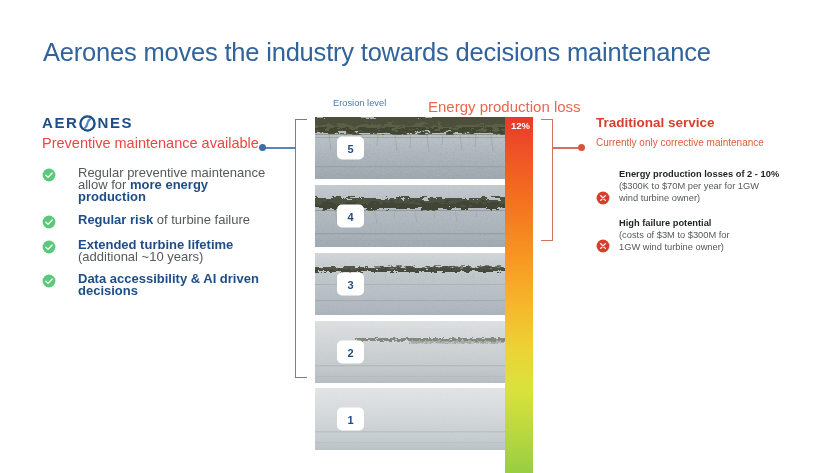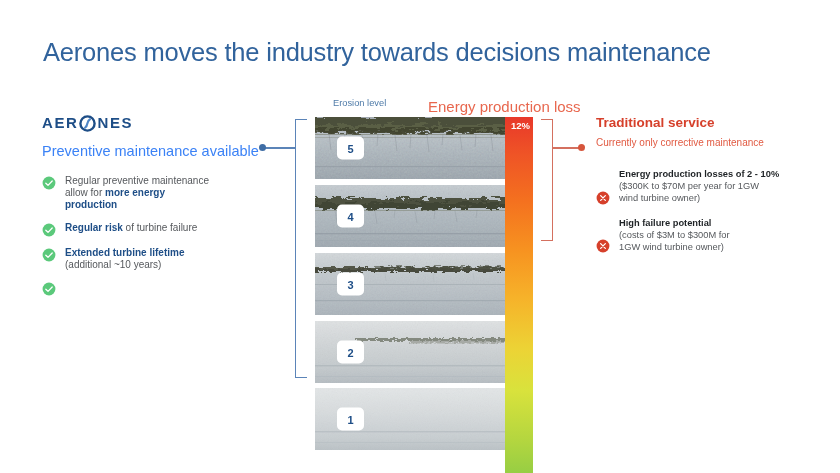--- a/index.html
+++ b/index.html
@@ -47,45 +47,46 @@
   }
   .logo .logo-mark {
     display: inline-block;
     width: 17px;
     height: 17px;
     margin: 0 1px;
     position: relative;
     top: 1px;
   }
   .left-subtitle {
-    margin-top: 9px;
+    margin-top: 1px;
     font-size: 14.5px;
     font-weight: 400;
-    color: #3b82f6;
+    color: #ef4444;
     white-space: nowrap;
   }
   .benefit-list {
     margin-top: 16px;
   }
   .benefit {
     display: flex;
     align-items: flex-start;
     margin-bottom: 10px;
   }
   .benefit .ico {
     flex: 0 0 auto;
     width: 14px;
     height: 14px;
     margin-top: 1px;
     margin-right: 9px;
   }
   .benefit .txt {
-    font-size: 10px;
+    font-size: 13px;
     line-height: 12.2px;
     color: #55585c;
+    margin-left: 13px;
   }
   .benefit .txt b {
     color: #1e4e87;
     font-weight: 700;
   }
 
   
   .bracket-left {
     position: absolute;
     left: 295px;
@@ -341,20 +342,21 @@
       <span class="txt"><b>Extended turbine lifetime</b><br><span>(additional ~10 years)</span></span>
     </div>
 
     <div class="benefit">
       <span class="ico">
         <svg viewBox="0 0 24 24" width="14" height="14">
           <circle cx="12" cy="12" r="11" fill="#5bc97b"></circle>
           <path d="M6.5 12.4 L10.3 16 L17.5 8.6" fill="none" stroke="#ffffff" stroke-width="2.2" stroke-linecap="round" stroke-linejoin="round"></path>
         </svg>
       </span>
+      <span class="txt"><b>Data accessibility &amp; AI driven decisions</b></span>
     </div>
 
   </div>
 </div>
 
 <div class="bracket-left"></div>
 <div class="bracket-left-stem"></div>
 <div class="bracket-left-dot"></div>
 
 <div class="bracket-right"></div>

